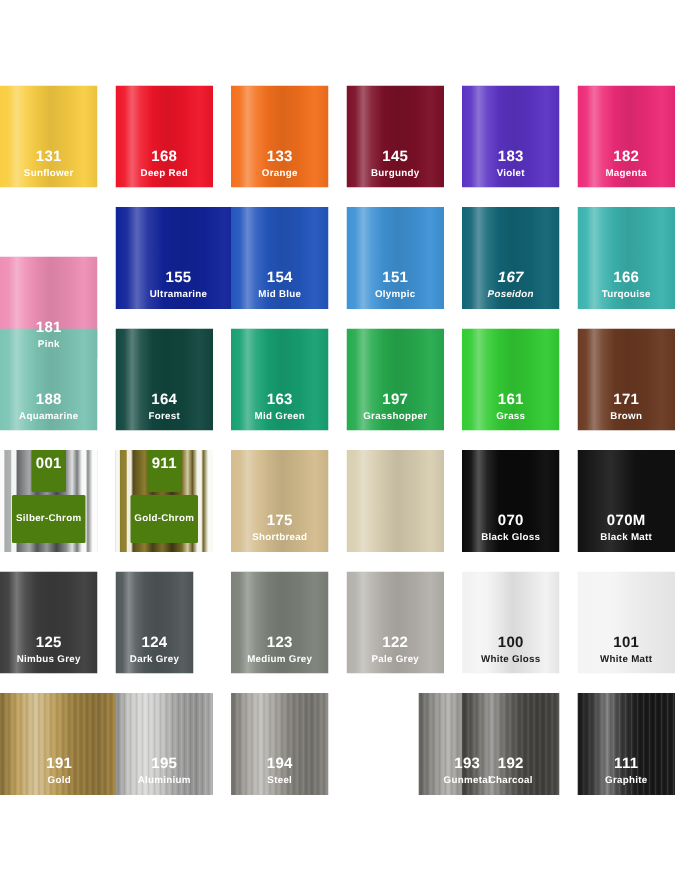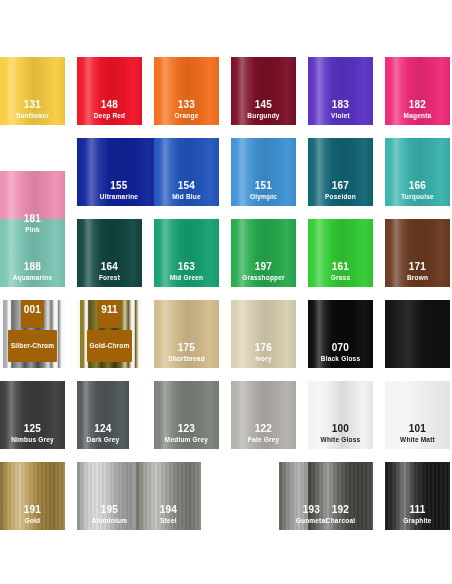--- a/index.html
+++ b/index.html
@@ -131,21 +131,21 @@
     font-weight: bold;
     letter-spacing: 0.2px;
   }
 
   .text-light .code, .text-light .name { color: #ffffff; }
   .text-dark  .code, .text-dark  .name { color: #1a1a1a; }
 
   
   .plated .code,
   .plated .name {
-    background: #a16207;
+    background: #4d7c0f;
     color: #ffffff;
     padding: 13px 3px;
     border-radius: 1px;
   }
   .plated .code { display: inline-block; margin-bottom: 2px; }
   .plated .name { display: inline-block; }
 </style>
 </head>
 <body>
 
@@ -155,21 +155,21 @@
       <div class="sheen"></div>
       <div class="label text-light">
         <span class="code">131</span>
         <span class="name">Sunflower</span>
       </div>
     </div>
     <div class="swatch finish-gloss" style="left: 77px; top: 57px; width: 65px; height: 68px;">
       <div class="paint" style="background: rgb(240, 21, 40);"></div>
       <div class="sheen"></div>
       <div class="label text-light">
-        <span class="code">148</span>
+        <span class="code">168</span>
         <span class="name">Deep Red</span>
       </div>
     </div>
     <div class="swatch finish-gloss" style="left: 154px; top: 57px; width: 65px; height: 68px;">
       <div class="paint" style="background: rgb(244, 112, 29);"></div>
       <div class="sheen"></div>
       <div class="label text-light">
         <span class="code">133</span>
         <span class="name">Orange</span>
       </div>
@@ -223,21 +223,21 @@
       </div>
     </div>
     <div class="swatch finish-gloss" style="left: 231px; top: 138px; width: 65px; height: 68px;">
       <div class="paint" style="background: rgb(63, 147, 214);"></div>
       <div class="sheen"></div>
       <div class="label text-light">
         <span class="code">151</span>
         <span class="name">Olympic</span>
       </div>
     </div>
-    <div class="swatch finish-gloss" style="left: 308px; top: 138px; width: 65px; height: 68px;">
+    <div class="swatch finish-gloss" style="left: 308px; top: 138px; width: 65px; height: 68px; font-style: italic;">
       <div class="paint" style="background: rgb(18, 101, 118);"></div>
       <div class="sheen"></div>
       <div class="label text-light">
         <span class="code">167</span>
         <span class="name">Poseidon</span>
       </div>
     </div>
     <div class="swatch finish-gloss" style="left: 385px; top: 138px; width: 65px; height: 68px;">
       <div class="paint" style="background: rgb(59, 179, 174);"></div>
       <div class="sheen"></div>
@@ -308,36 +308,36 @@
       <div class="paint" style="background: rgb(212, 189, 142);"></div>
       <div class="sheen"></div>
       <div class="label text-light">
         <span class="code">175</span>
         <span class="name">Shortbread</span>
       </div>
     </div>
     <div class="swatch finish-gloss" style="left: 231px; top: 300px; width: 65px; height: 68px;">
       <div class="paint" style="background: rgb(217, 207, 178);"></div>
       <div class="sheen"></div>
-      <div class="label text-light">
-        <span class="code">176</span>
-        <span class="name">Ivory</span>
-      </div>
     </div>
     <div class="swatch finish-gloss" style="left: 308px; top: 300px; width: 65px; height: 68px;">
       <div class="paint" style="background: rgb(11, 11, 11);"></div>
       <div class="sheen"></div>
       <div class="label text-light">
         <span class="code">070</span>
         <span class="name">Black Gloss</span>
       </div>
     </div>
     <div class="swatch finish-matt" style="left: 385px; top: 300px; width: 65px; height: 68px;">
       <div class="paint" style="background: rgb(17, 17, 17);"></div>
       <div class="sheen"></div>
+      <div class="label text-light">
+        <span class="code">070M</span>
+        <span class="name">Black Matt</span>
+      </div>
     </div>
     <div class="swatch finish-gloss" style="left: 0px; top: 381px; width: 65px; height: 68px;">
       <div class="paint" style="background: rgb(61, 61, 62);"></div>
       <div class="sheen"></div>
       <div class="label text-light">
         <span class="code">125</span>
         <span class="name">Nimbus Grey</span>
       </div>
     </div>
     <div class="swatch finish-gloss" style="left: 77px; top: 381px; width: 52px; height: 68px;">
@@ -373,37 +373,37 @@
       </div>
     </div>
     <div class="swatch finish-matt" style="left: 385px; top: 381px; width: 65px; height: 68px;">
       <div class="paint" style="background: rgb(244, 244, 244);"></div>
       <div class="sheen"></div>
       <div class="label text-dark">
         <span class="code">101</span>
         <span class="name">White Matt</span>
       </div>
     </div>
-    <div class="swatch finish-metallic" style="left: 0px; top: 462px; width: 65px; height: 68px; padding-left: 24px;">
+    <div class="swatch finish-metallic" style="left: 0px; top: 462px; width: 79px; height: 68px; padding-left: 24px;">
       <div class="paint" style="background: rgb(183, 149, 73);"></div>
       <div class="sheen"></div>
       <div class="label text-light">
         <span class="code">191</span>
         <span class="name">Gold</span>
       </div>
     </div>
     <div class="swatch finish-metallic" style="left: 77px; top: 462px; width: 65px; height: 68px;">
       <div class="paint" style="background: rgb(195, 195, 194);"></div>
       <div class="sheen"></div>
       <div class="label text-light">
         <span class="code">195</span>
         <span class="name">Aluminium</span>
       </div>
     </div>
-    <div class="swatch finish-metallic" style="left: 136px; top: 462px; width: 65px; height: 68px;">
+    <div class="swatch finish-metallic" style="left: 154px; top: 462px; width: 65px; height: 68px;">
       <div class="paint" style="background: rgb(154, 151, 145);"></div>
       <div class="sheen"></div>
       <div class="label text-light">
         <span class="code">194</span>
         <span class="name">Steel</span>
       </div>
     </div>
     <div class="swatch finish-metallic" style="left: 231px; top: 462px; width: 65px; height: 68px; margin-left: 48px;">
       <div class="paint" style="background: rgb(130, 129, 125);"></div>
       <div class="sheen"></div>

